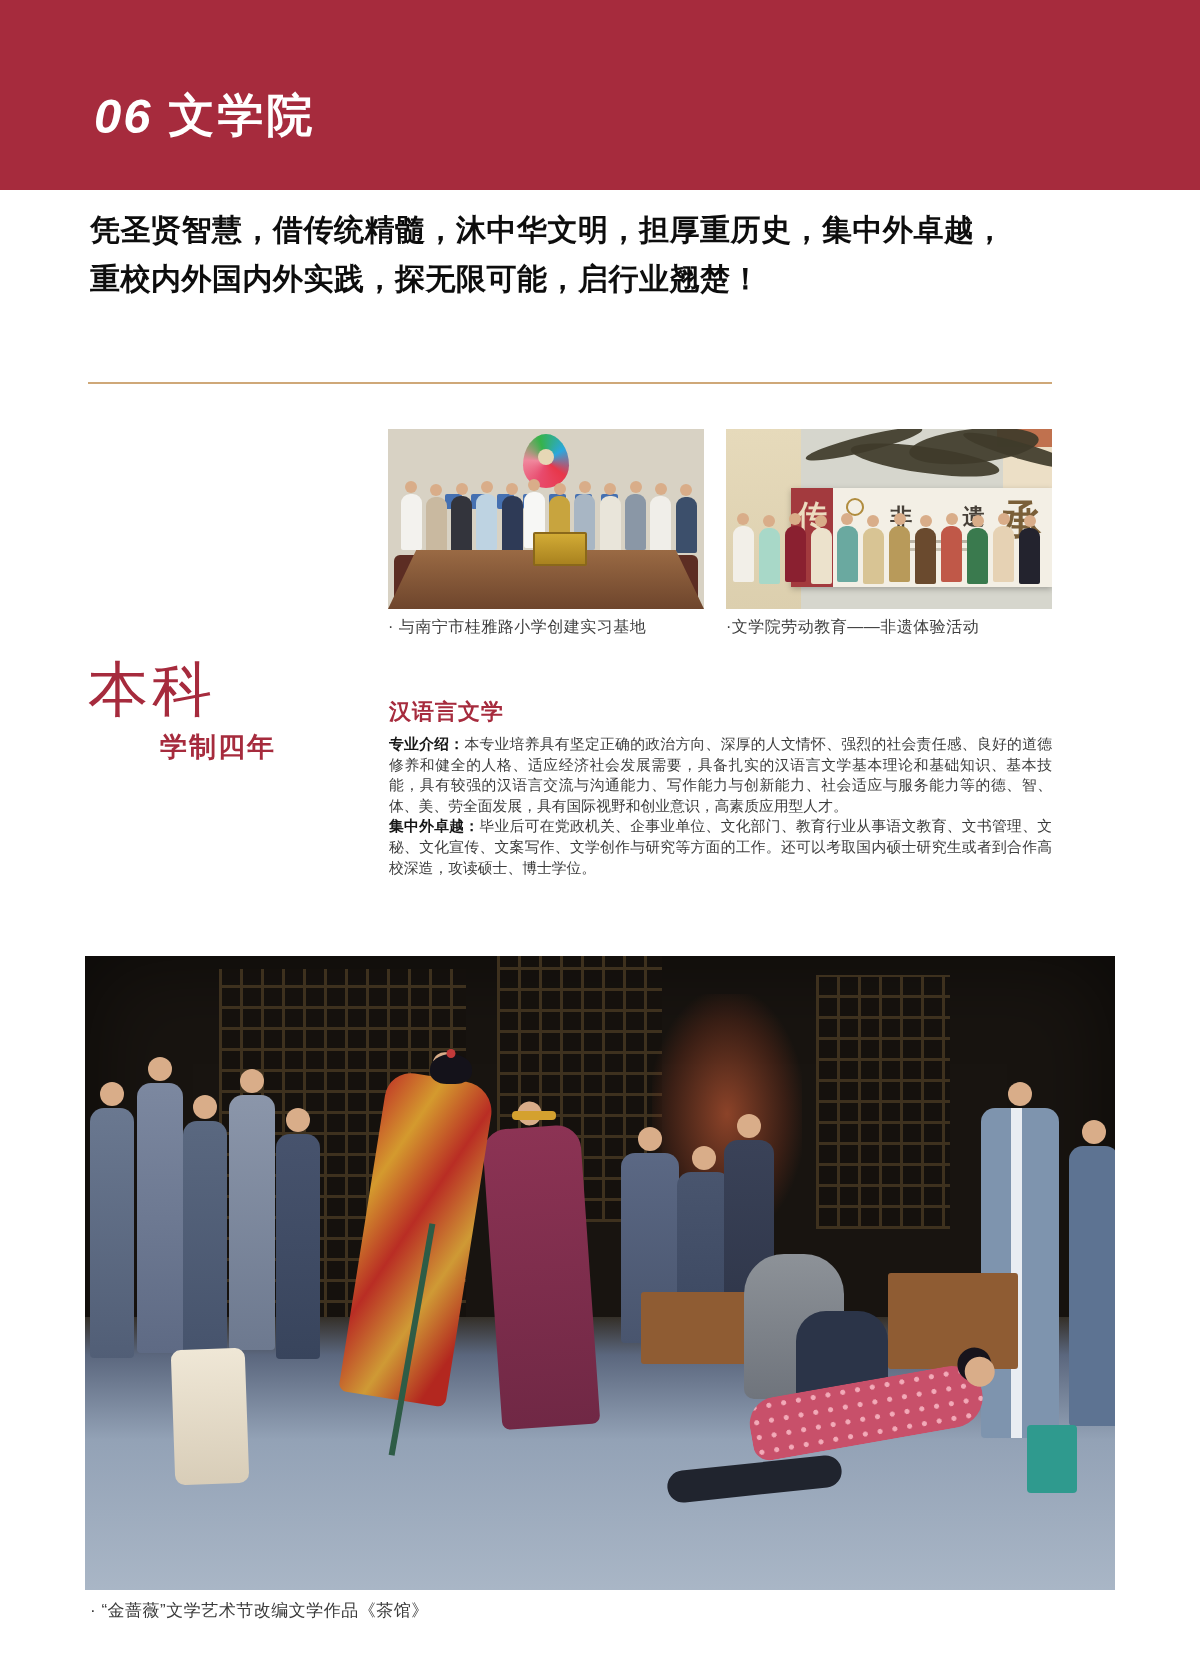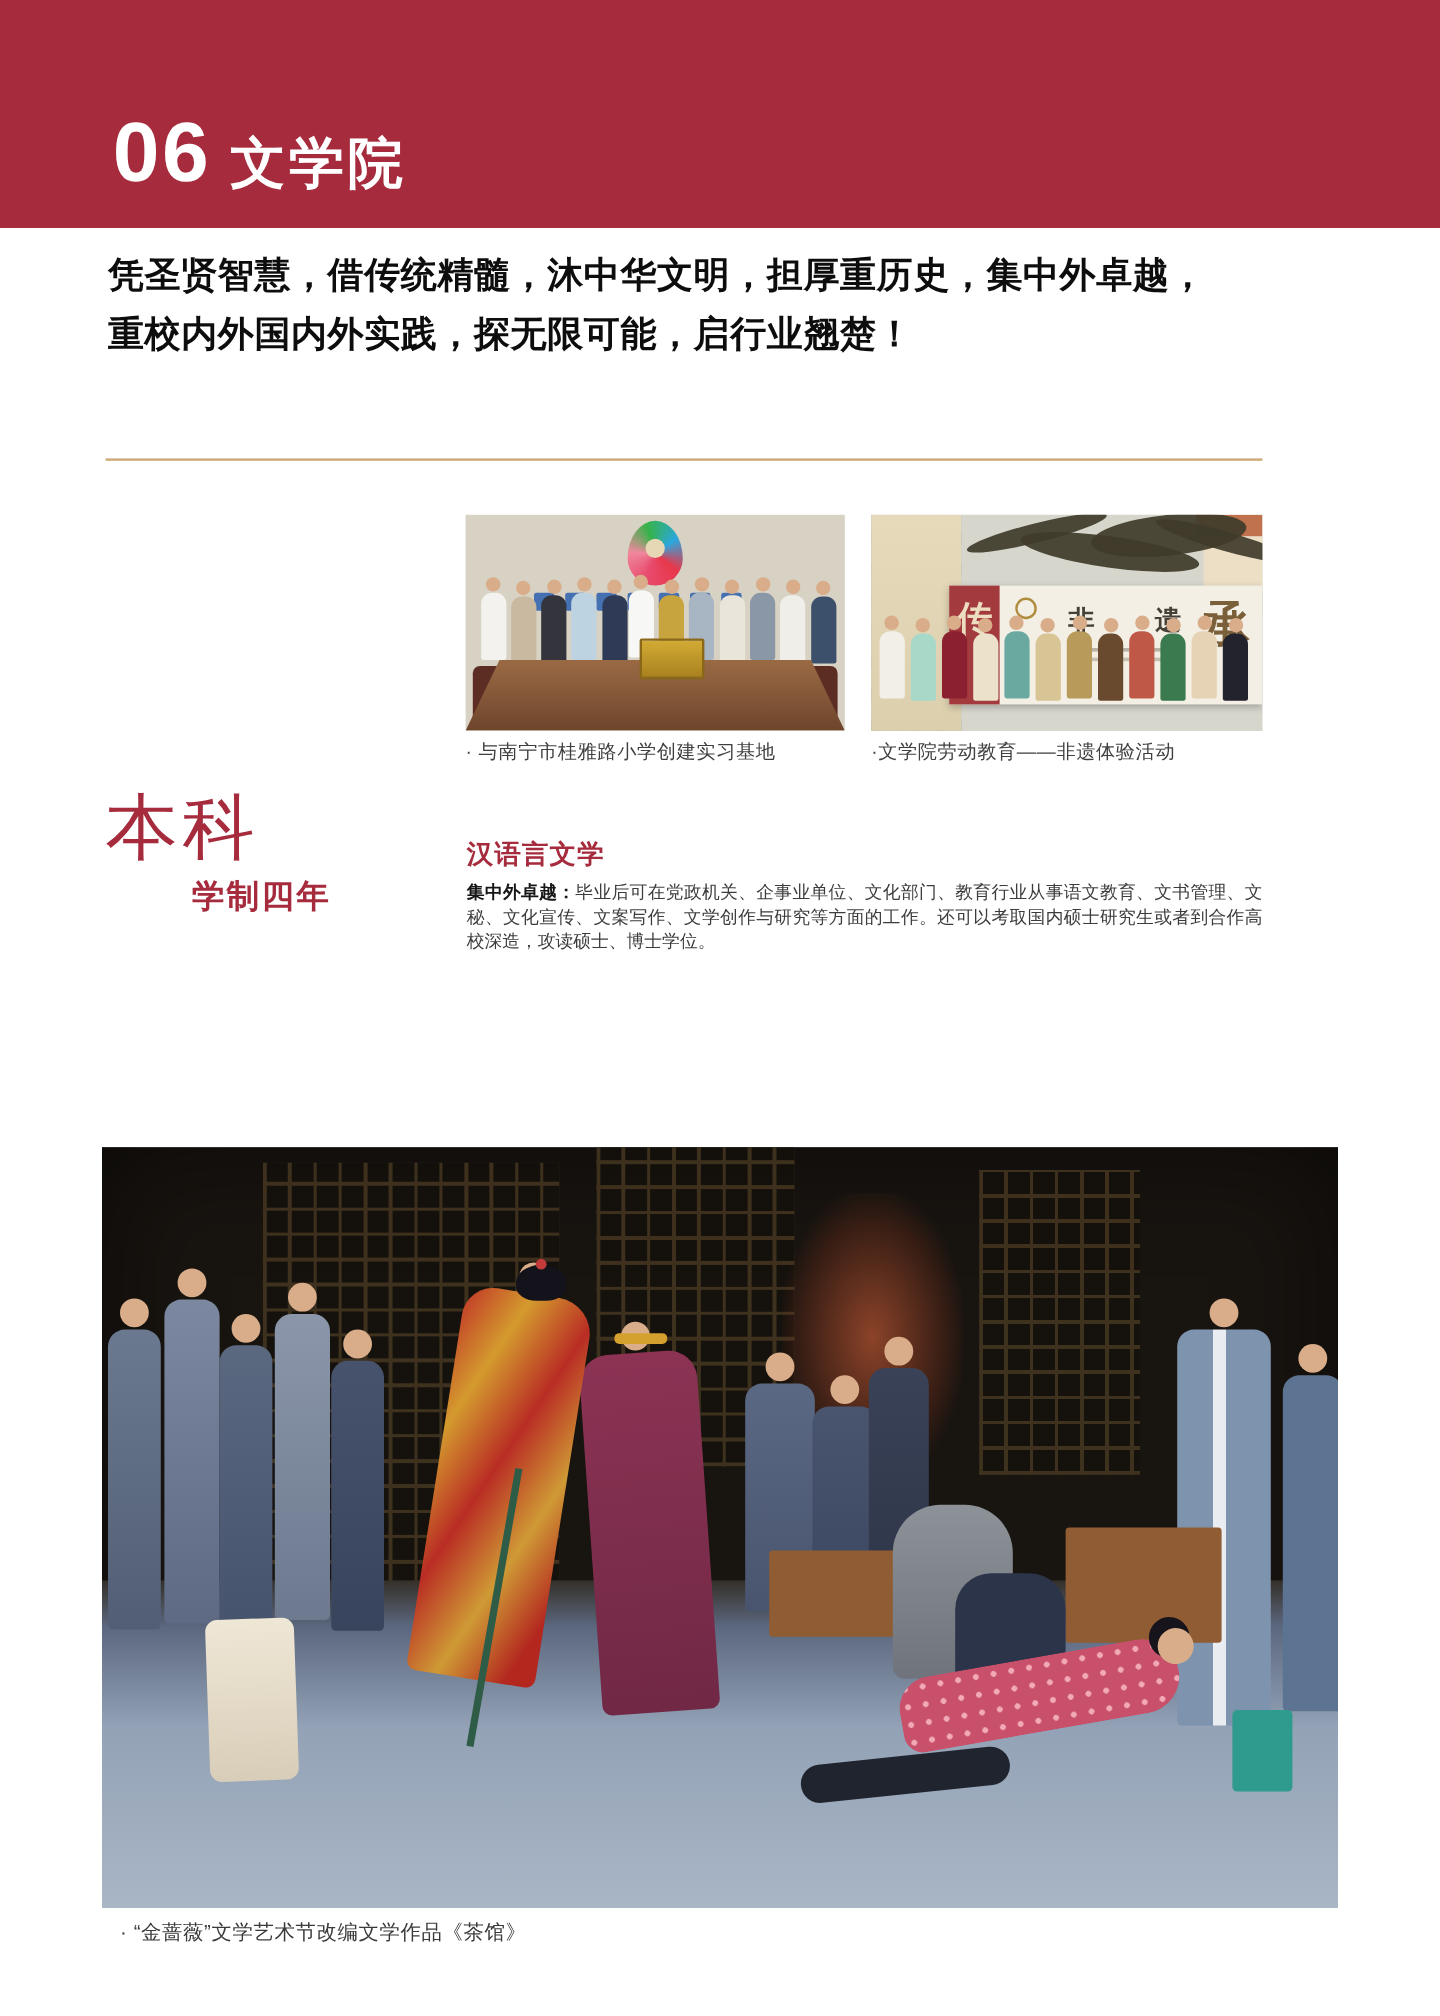--- a/index.html
+++ b/index.html
@@ -3,21 +3,21 @@
 <meta charset="utf-8">
 <style>
   * { margin:0; padding:0; box-sizing:border-box; }
   html,body { background:#ffffff; }
   body { font-family:"Liberation Sans","DejaVu Sans",sans-serif; }
   .page { position:relative; width:1200px; height:1680px; background:#ffffff; overflow:hidden; margin:0 auto; }
 
   
   .header { position:absolute; left:0; top:0; width:1200px; height:190px; background:#a62b3d; }
   .header-title { position:absolute; left:94px; top:92px; display:flex; align-items:flex-end; color:#ffffff; }
-  .header-num { font-size:70px; line-height:1; font-weight:600; letter-spacing:2px; }
+  .header-num { font-size:49px; line-height:1; font-style:italic; font-weight:600; letter-spacing:2px; }
   .header-name { font-size:46px; line-height:1; font-weight:700; margin-left:16px; margin-bottom:3px; letter-spacing:3px; }
 
   
   .intro { position:absolute; left:90px; top:205px; width:1000px; color:#0d0d0d; font-weight:700; font-size:30px; line-height:49px; white-space:nowrap; letter-spacing:0.5px; }
 
   .divider { position:absolute; left:88px; top:382px; width:964px; height:2px; background:#cfa878; }
 
   
   .photo { position:absolute; top:429px; height:180px; overflow:hidden; background:#d8d2c4; }
   .photo1 { left:388px; width:316px; }
@@ -81,21 +81,21 @@
   .st-hat::after { content:""; position:absolute; left:50%; top:-5px; transform:translateX(-50%); width:9px; height:9px; background:#c23a3a; border-radius:50%; }
   .st-cane { position:absolute; width:6px; background:#2e5c46; z-index:5; }
   .st-band { position:absolute; width:44px; height:9px; background:#d4a12f; border-radius:4px; z-index:6; }
   .st-desk { position:absolute; background:#8f5c33; border-radius:3px; }
   .st-stool { position:absolute; background:#2f9a8e; border-radius:4px; }
   .st-lying { position:absolute; left:64.5%; top:67%; width:235px; height:62px; border-radius:30px 34px 34px 18px; transform:rotate(-10deg); z-index:6;
       background:radial-gradient(circle,#f2aab8 2.2px,transparent 2.6px) 0 0/15px 15px,#c8506a; }
   .st-lying::after { content:""; position:absolute; right:-16px; top:-4px; width:30px; height:30px; border-radius:50%; background:#d9ad89; box-shadow:-4px -8px 0 2px #17141c; }
   .st-legs { position:absolute; left:56.5%; top:80%; width:175px; height:32px; background:#20242e; border-radius:16px; transform:rotate(-6deg); z-index:5; }
 
-  .stage-cap { position:absolute; left:100px; top:1599px; font-size:17px; color:#3a3a3a; letter-spacing:0.5px; }
+  .stage-cap { position:absolute; left:90px; top:1599px; font-size:17px; color:#3a3a3a; letter-spacing:0.5px; }
 </style>
 </head>
 <body>
 
 <div class="page">
 
   <div class="header">
     <div class="header-title">
       <span class="header-num">06</span>
       <span class="header-name">文学院</span>
@@ -172,20 +172,21 @@
   </div>
 
   <div class="pcap pcap1">· 与南宁市桂雅路小学创建实习基地</div>
   <div class="pcap pcap2">·文学院劳动教育——非遗体验活动</div>
 
   <div class="benke">本科</div>
   <div class="duration">学制四年</div>
 
   <div class="program">
     <div class="major">汉语言文学</div>
+    <p><b>专业介绍：</b><span>本专业培养具有坚定正确的政治方向、深厚的人文情怀、强烈的社会责任感、良好的道德修养和健全的人格、适应经济社会发展需要，具备扎实的汉语言文学基本理论和基础知识、基本技能，具有较强的汉语言交流与沟通能力、写作能力与创新能力、社会适应与服务能力等的德、智、体、美、劳全面发展，具有国际视野和创业意识，高素质应用型人才。</span></p>
     <p><b>集中外卓越：</b><span>毕业后可在党政机关、企事业单位、文化部门、教育行业从事语文教育、文书管理、文秘、文化宣传、文案写作、文学创作与研究等方面的工作。还可以考取国内硕士研究生或者到合作高校深造，攻读硕士、博士学位。</span></p>
   </div>
 
   <div class="stage">
     <div class="lattice" style="left:13%; top:2%; width:24%; height:56%;"></div>
     <div class="lattice" style="left:40%; top:0;  width:16%; height:42%;"></div>
     <div class="lattice" style="left:71%; top:3%; width:13%; height:40%;"></div>
     <div class="st-glow"></div>
     <div class="st-floor"></div>
 

